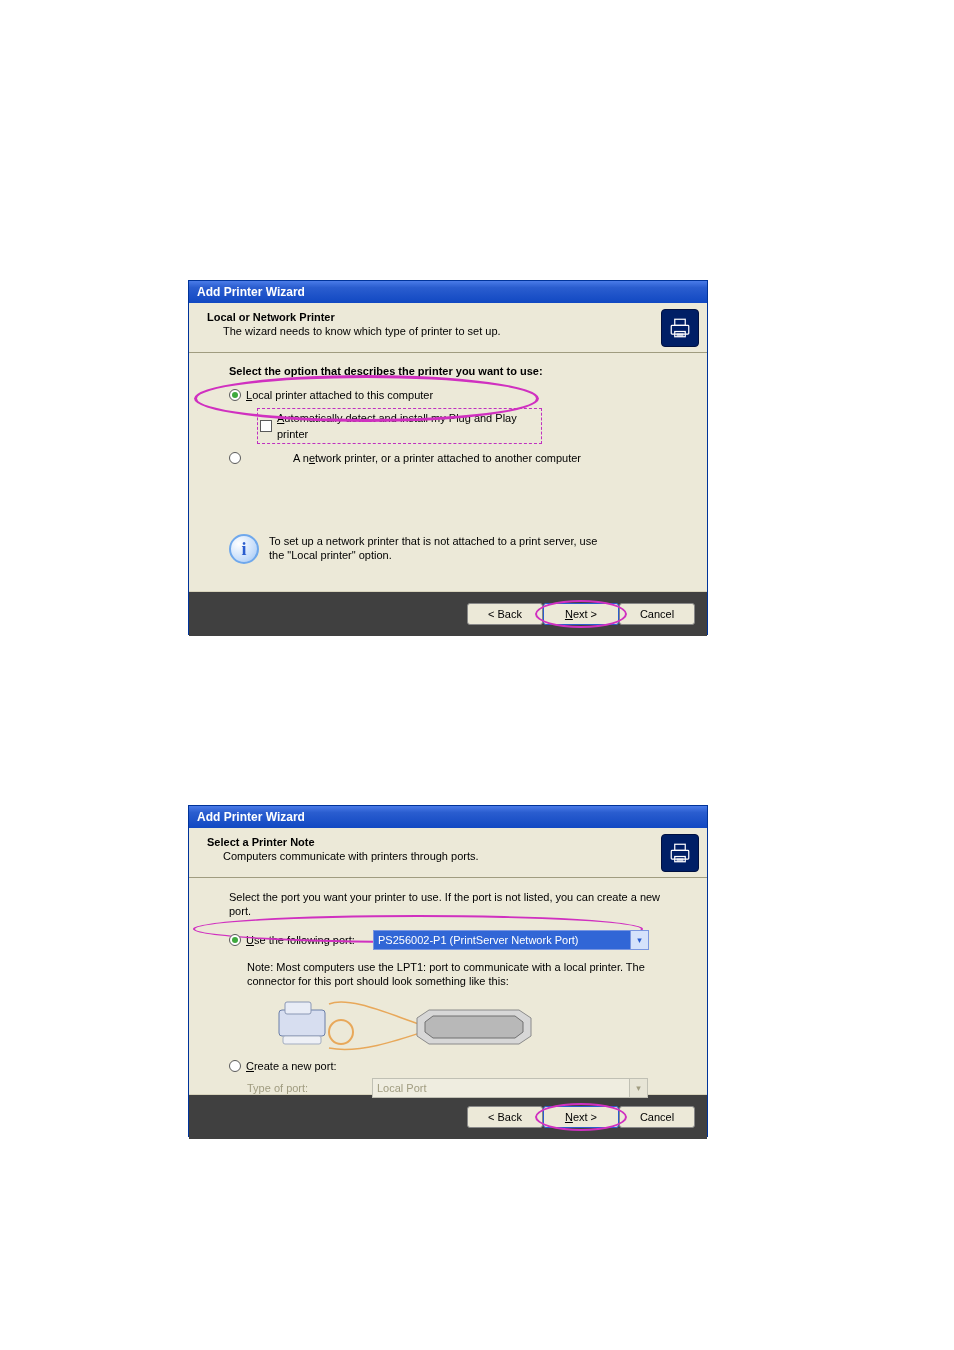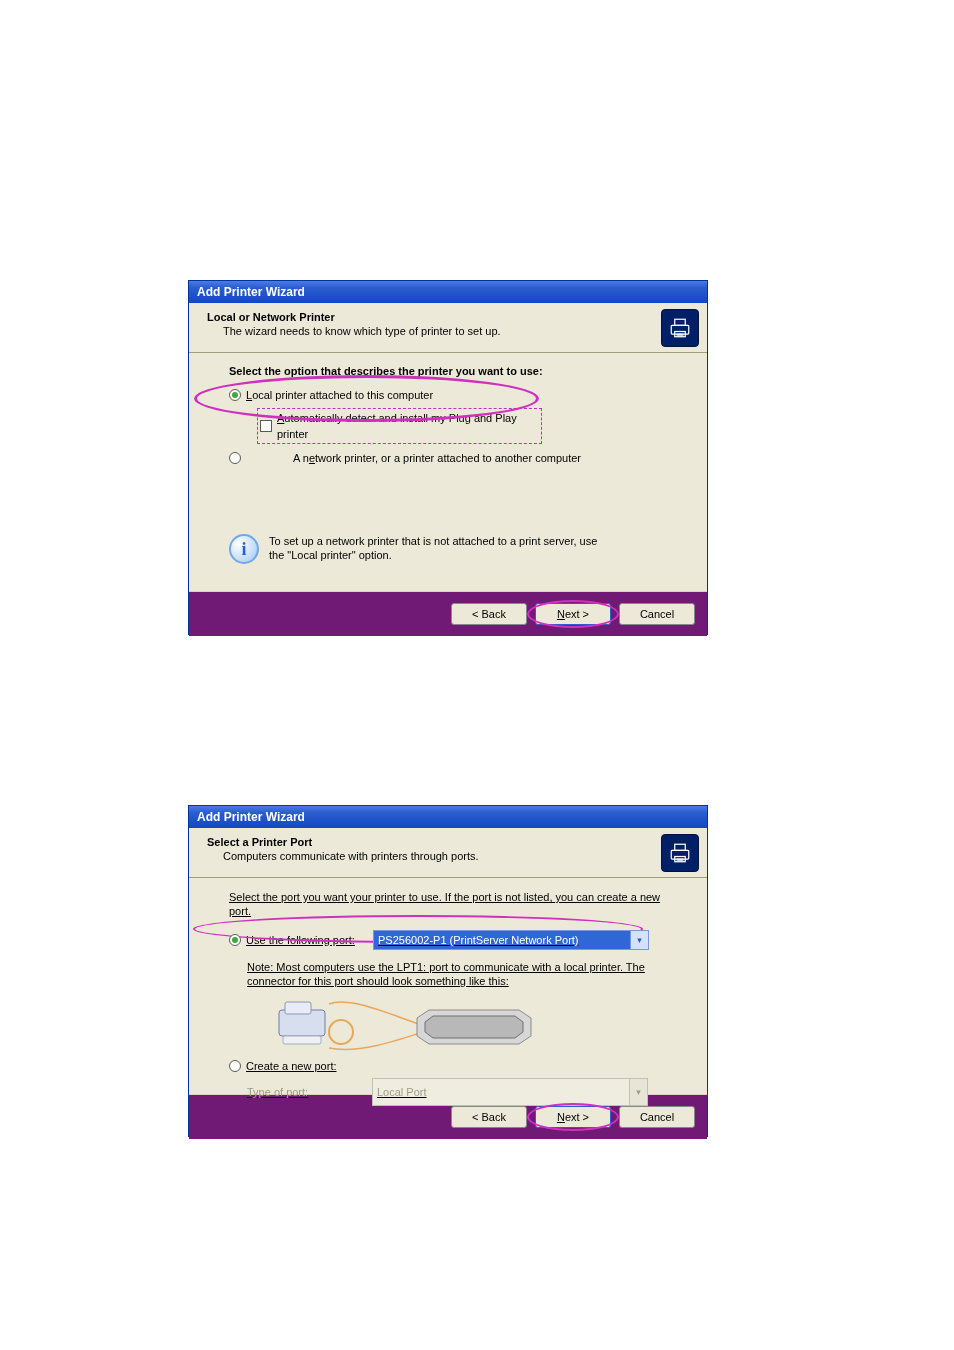--- a/index.html
+++ b/index.html
@@ -34,42 +34,42 @@
   }
   .hdr .tt{font-weight:bold;}
   .hdr .st{margin-left:16px;margin-top:2px;}
   .printer-ico{
     position:absolute;right:8px;top:6px;width:38px;height:38px;
     background:#001f66;border:1px solid #001040;border-radius:4px;
     display:flex;align-items:center;justify-content:center;
   }
   .body{background:#ece9d8;padding:8px 30px 8px 40px;position:relative;}
   .body1{height:238px;}
-  .body2{height:216px;text-decoration:underline;}
+  .body2{height:216px;}
   .rad{display:flex;align-items:center;line-height:16px;}
   .rad .r{width:12px;height:12px;border:1px solid #5a5a5a;border-radius:50%;background:#fff;margin-right:5px;flex:none;position:relative;}
   .rad .r.on::after{content:"";position:absolute;left:2px;top:2px;width:6px;height:6px;background:#3ea93e;border-radius:50%;}
   .chk{width:12px;height:12px;border:1px solid #5a5a5a;background:#fff;margin-right:5px;flex:none;}
   .ul{text-decoration:underline;}
   .dashbox{border:1px dashed #c030c0;}
   .btnrow{
-    background:#701a75;border-top:1px solid #d8d4bd;height:45px;
-    display:flex;justify-content:flex-end;align-items:center;padding-right:12px;gap:8px;
+    background:#404040;border-top:1px solid #d8d4bd;height:45px;
+    display:flex;justify-content:flex-end;align-items:center;padding-right:12px;
   }
   .btn{
     width:76px;height:22px;border:1px solid #888;background:#ece9d8;
     border-radius:3px;display:flex;align-items:center;justify-content:center;
   }
   .dd{
     height:20px;border:1px solid #7a96df;background:#3166d6;color:#fff;
     display:flex;align-items:center;padding:0 4px;position:relative;font-size:11px;
   }
   .dd .ar{position:absolute;right:0;top:0;width:18px;height:100%;background:#d5e2fb;border-left:1px solid #7a96df;display:flex;align-items:center;justify-content:center;color:#2a5dcf;font-size:9px;}
   .dd2{
-    height:28px;border:1px solid #c0c0b4;background:#efede0;color:#a09c80;
+    height:20px;border:1px solid #c0c0b4;background:#efede0;color:#a09c80;
     display:flex;align-items:center;padding:0 4px;position:relative;
   }
   .dd2 .ar{position:absolute;right:0;top:0;width:18px;height:100%;background:#e7e5d6;border-left:1px solid #c0c0b4;display:flex;align-items:center;justify-content:center;color:#a09c80;font-size:9px;}
   .info-ico{
     width:30px;height:30px;border:2px solid #6fa8ec;border-radius:50%;
     background:radial-gradient(circle at 30% 30%,#fff,#c9dffb 60%,#9cc3f3);
     color:#2a5dcf;font-weight:bold;font-family:Georgia,serif;font-size:18px;
     display:flex;align-items:center;justify-content:center;flex:none;
   }
   .ellipse{position:absolute;border:3px solid #d030c0;border-radius:50%/50%;pointer-events:none;}
@@ -133,21 +133,21 @@
         <span>Cancel</span>
       </div>
   </div>
 </div>
 
 <div class="dlg dlg2">
   <div class="tbar">
     <span>Add Printer Wizard</span>
   </div>
   <div class="hdr">
-    <div class="tt">Select a Printer Port</div>
+    <div class="tt">Select a Printer Note</div>
     <div class="st">Computers communicate with printers through ports.</div>
     <div class="printer-ico">
       <svg width="28" height="28" viewBox="0 0 32 32">
           <g fill="none" stroke="#fff" stroke-width="1.4">
             <rect x="6" y="13" width="20" height="10" rx="1"></rect>
             <rect x="10" y="6" width="12" height="7"></rect>
             <rect x="10" y="20" width="12" height="6"></rect>
             <line x1="12" y1="23" x2="20" y2="23"></line>
             <line x1="12" y1="25" x2="20" y2="25"></line>
           </g>

